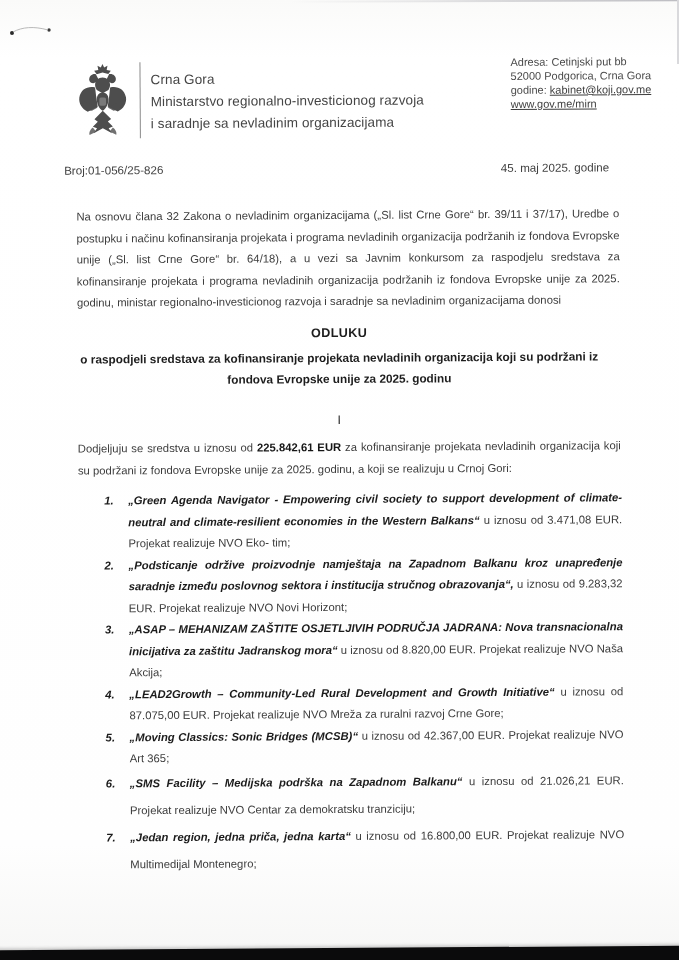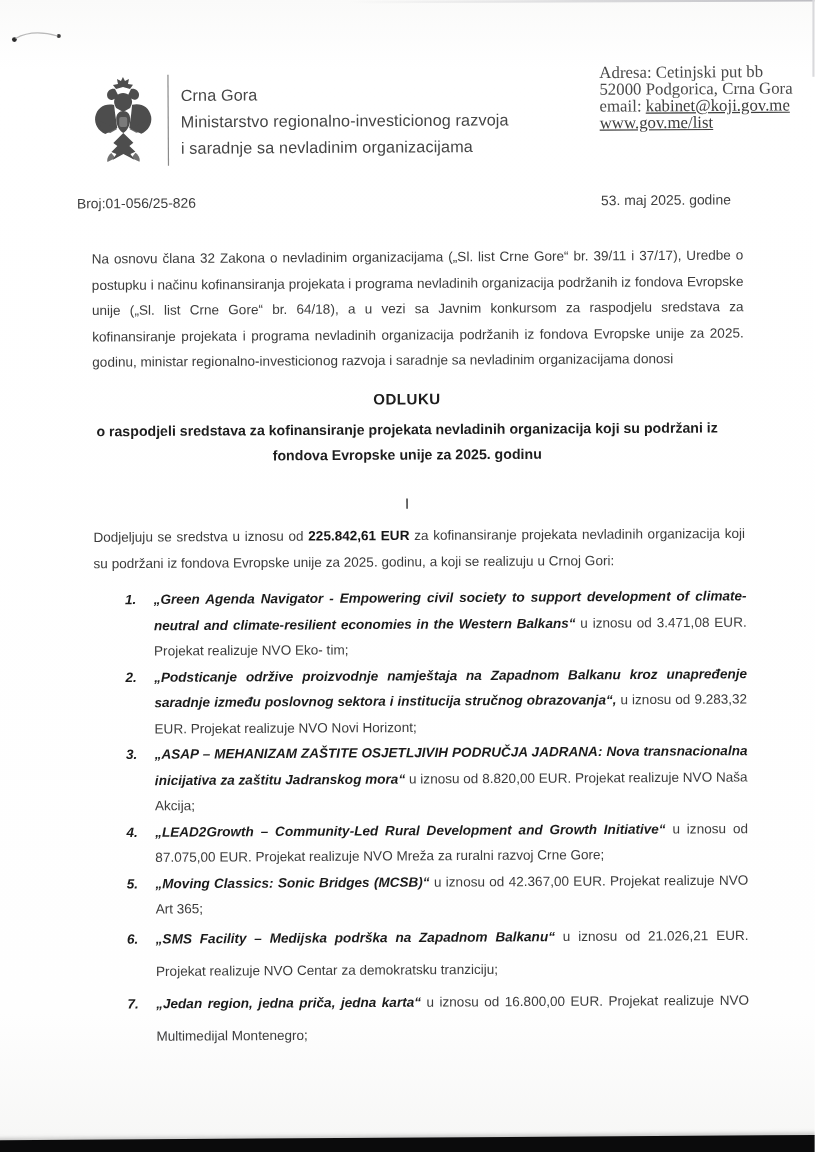--- a/index.html
+++ b/index.html
@@ -24,21 +24,21 @@
   .edge-right { position: absolute; top: 0; right: 0; width: 2px; height: 64px; background: #d9d9dc; }
   .edge-bottom { position: absolute; left: -12px; right: -12px; bottom: -5px; height: 17px;
                  background: #0b0b0c; transform: rotate(-0.38deg);
                  box-shadow: 0 -2px 3px rgba(120,120,120,0.35); }
 
   
   .letterhead { position: absolute; left: 80px; top: 58px; display: flex; align-items: flex-start; }
   .emblem { width: 50px; height: 80px; margin-top: 3px; }
   .lh-divider { width: 1px; height: 76px; background: #8a8a8a; margin: 3px 10px 0 12px; }
   .ministry { padding-top: 10px; font-size: 13.5px; line-height: 22px; color: #454545; letter-spacing: 0.1px; }
-  .address { position: absolute; left: 502px; top: 56px; font-size: 14px; line-height: 14px; color: #4a4a4a; font-family: Liberation Serif, serif; }
+  .address { position: absolute; left: 513px; top: 56px; font-size: 11px; line-height: 14px; color: #4a4a4a; }
   .address .u { color: #3d3d3d; text-decoration: underline; }
 
   
   .refrow { position: absolute; left: 66px; top: 162px; width: 545px;
             display: flex; justify-content: space-between; font-size: 11.6px; color: #3e3e3e; }
 
   
   .intro { position: absolute; left: 78px; top: 205px; width: 543px;
            font-size: 11.3px; line-height: 21.5px; text-align: justify; color: #3c3c3c; }
   .decision { position: absolute; left: 60px; top: 326px; width: 560px; text-align: center; color: #1d1d1d; }
@@ -96,27 +96,27 @@
       <div class="ministry">
         <div>Crna Gora</div>
         <div>Ministarstvo regionalno-investicionog razvoja</div>
         <div>i saradnje sa nevladinim organizacijama</div>
       </div>
     </header>
 
     <div class="address">
       <div>Adresa: Cetinjski put bb</div>
       <div>52000 Podgorica, Crna Gora</div>
-      <div><span>email: </span><span class="u">kabinet@koji.gov.me</span></div>
-      <div><span class="u">www.gov.me/list</span></div>
+      <div><span>godine: </span><span class="u">kabinet@koji.gov.me</span></div>
+      <div><span class="u">www.gov.me/mirn</span></div>
     </div>
 
     <div class="refrow">
       <span>Broj:01-056/25-826</span>
-      <span>53. maj 2025. godine</span>
+      <span>45. maj 2025. godine</span>
     </div>
 
     <p class="intro">Na osnovu člana 32 Zakona o nevladinim organizacijama („Sl. list Crne Gore“ br. 39/11 i 37/17), Uredbe o postupku i načinu kofinansiranja projekata i programa nevladinih organizacija podržanih iz fondova Evropske unije („Sl. list Crne Gore“ br. 64/18), a u vezi sa Javnim konkursom za raspodjelu sredstava za kofinansiranje projekata i programa nevladinih organizacija podržanih iz fondova Evropske unije za 2025. godinu, ministar regionalno-investicionog razvoja i saradnje sa nevladinim organizacijama donosi</p>
 
     <div class="decision">
       <div class="dtitle">ODLUKU</div>
       <div class="dsub">o raspodjeli sredstava za kofinansiranje projekata nevladinih organizacija koji su podržani iz fondova Evropske unije za 2025. godinu</div>
     </div>
 
     <div class="numeral">I</div>

